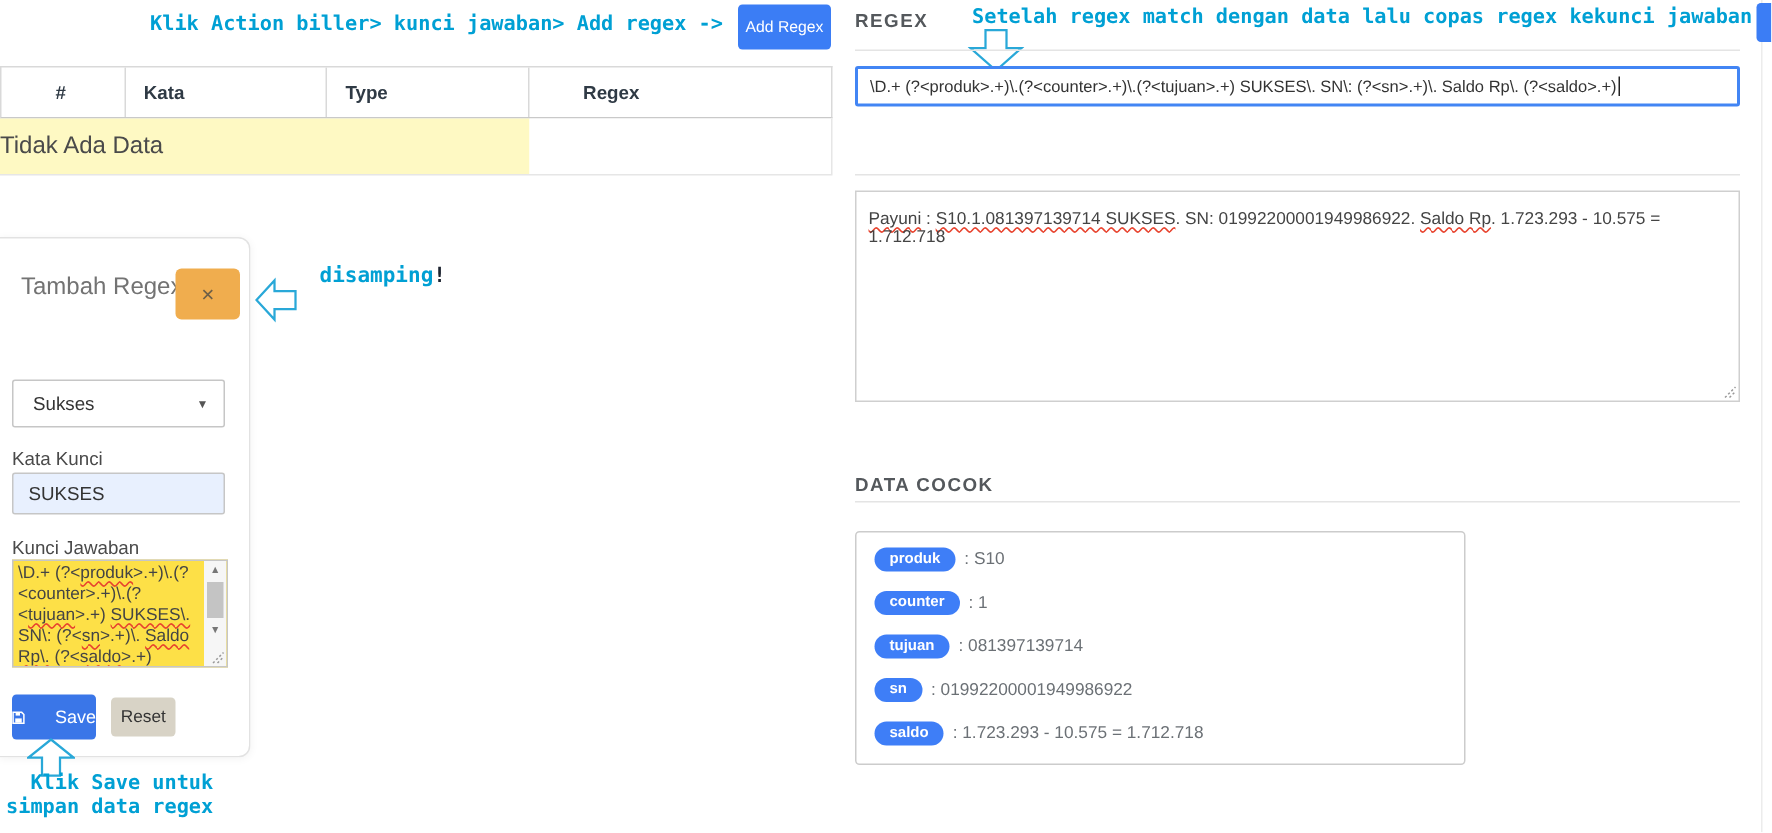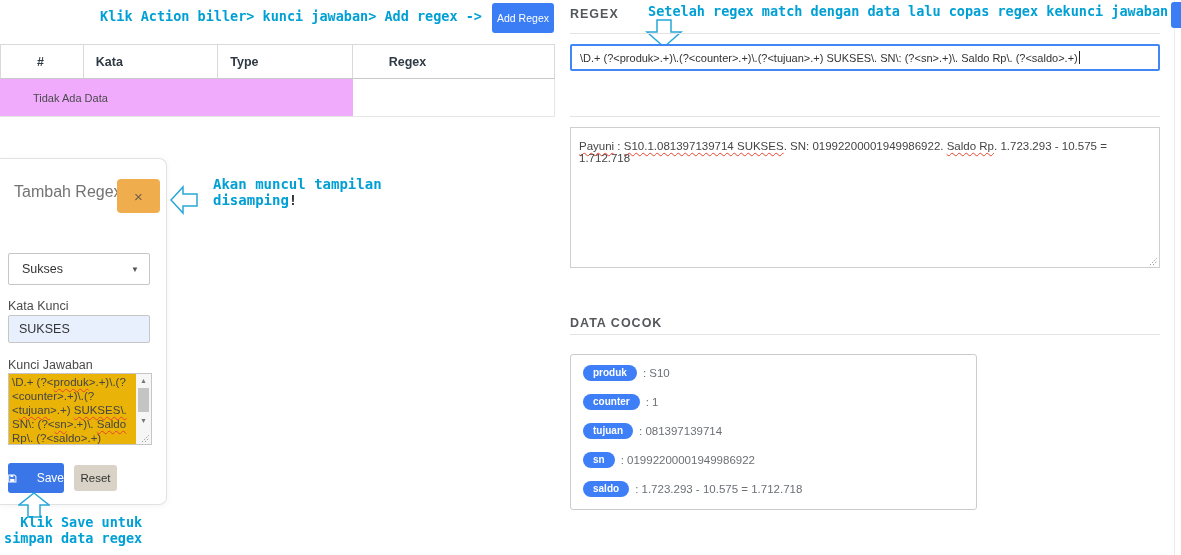--- a/index.html
+++ b/index.html
@@ -16,43 +16,43 @@
              background:var(--c-primary,#3b7df5); color:#fff; border:none; border-radius:3px;
              font-size:10.5px; font-family:"Liberation Sans",sans-serif; cursor:pointer; }
   .regex-table { position:absolute; left:0; top:44px; width:555px; font-size:12.5px; }
   .regex-table .thead { display:flex; border:1px solid #d9d9d9; border-bottom:1px solid #c9c9c9; height:35px; }
   .regex-table .th { font-weight:bold; color:#2f3a45; border-right:1px solid #d9d9d9;
                      display:flex; align-items:center; padding-left:12px; }
   .regex-table .th:last-child { border-right:none; }
   .th.c1 { width:83px; padding-left:36px; } .th.c2 { width:135px; } .th.c3 { width:135px; }
   .th.c4 { width:202px; padding-left:36px; }
   .regex-table .trow { display:flex; height:38px; border-bottom:1px solid #e6e6e6; }
-  .trow .empty-cell { width:353px; background:#f0abfc; display:flex; align-items:center;
-                      padding-left:33px; font-size:11px; color:#4a4a4a; }
+  .trow .empty-cell { width:353px; background:#fef9c3; display:flex; align-items:center;
+                      font-size:16px; color:#4a4a4a; }
   .trow .blank-cell { width:202px; background:#fff; border-right:1px solid #e6e6e6; }
 
   
   .modal { position:absolute; left:0; top:158px; width:167px; height:347px; background:#fff;
            border:1px solid #e2e2e2; border-left:none; border-radius:0 8px 8px 0;
            box-shadow:0 1px 6px rgba(0,0,0,0.05); }
   .modal-title { position:absolute; left:14px; top:24px; font-size:16px; color:#737373; }
   .modal-close { position:absolute; left:117px; top:20px; width:43px; height:34px;
                  background:var(--c-warning,#f0ad4e); border:none; border-radius:4px;
                  color:#6e6048; font-size:15px; cursor:pointer; }
   .modal-select { position:absolute; left:8px; top:94px; width:142px; height:32px;
                   border:1px solid #c6c6c6; border-radius:2px; background:#fff;
                   display:flex; align-items:center; justify-content:space-between;
                   padding:0 10px 0 13px; font-size:12.5px; color:#333; cursor:pointer; }
   .modal-select .caret { font-size:8px; color:#555; }
   .mlabel { position:absolute; left:8px; font-size:12.5px; color:#4a4a4a; }
   .minput { position:absolute; left:8px; top:156px; width:142px; height:28px;
             background:#e8f0fe; border:1px solid #c6c6c6; border-radius:2px;
             padding:0 10px; font-size:12.5px; color:#333; font-family:"Liberation Sans",sans-serif; }
   .mtextarea { position:absolute; left:8px; top:214px; width:144px; height:72px;
-               border:1px solid #c6c6c6; background:#eab308; overflow:hidden;
+               border:1px solid #c6c6c6; background:#fde047; overflow:hidden;
                font-size:11.5px; line-height:14px; color:#444; padding:1px 17px 1px 3px; }
   .mtextarea .line { white-space:nowrap; }
   .wavy { text-decoration-line:underline; text-decoration-style:wavy;
           text-decoration-color:var(--c-wavy,#e8432e); text-decoration-thickness:1px;
           text-underline-offset:2px; }
   .vscroll { position:absolute; right:0; top:0; width:15px; height:70px; background:#f6f6f6; }
   .vscroll .arr { position:absolute; left:0; width:15px; height:13px; text-align:center;
                   font-size:7px; color:#777; line-height:13px; cursor:pointer; }
   .vscroll .arr.up { top:0; } .vscroll .arr.down { top:40px; }
   .vscroll .thumb { position:absolute; left:2px; top:14px; width:11px; height:24px;
@@ -145,21 +145,20 @@
       </svg>
       <span>Save</span>
     </button>
     <button class="btn-reset">Reset</button>
   </div>
 
   <svg class="arrow" style="left:170px; top:184px;" width="28" height="32" viewBox="0 0 28 32">
     <polygon points="1,16 13,3 13,10 27,10 27,22 13,22 13,29" fill="#fff" stroke="#29a8d8" stroke-width="1.5"></polygon>
   </svg>
   <div class="ann" style="left:213px; top:176px; font-size:14px;">
-    <div>Akan muncul tampilan</div>
     <div><span>disamping</span><span class="bang">!</span></div>
   </div>
 
   <svg class="arrow" style="left:18px; top:492px;" width="32" height="26" viewBox="0 0 32 26">
     <polygon points="16,1 31,13 22,13 22,25 10,25 10,13 1,13" fill="#fff" stroke="#29a8d8" stroke-width="1.5"></polygon>
   </svg>
   <div class="ann" style="left:4px; top:514px;text-align:right;">
     <div>Klik Save untuk</div>
     <div>simpan data regex</div>
   </div>

